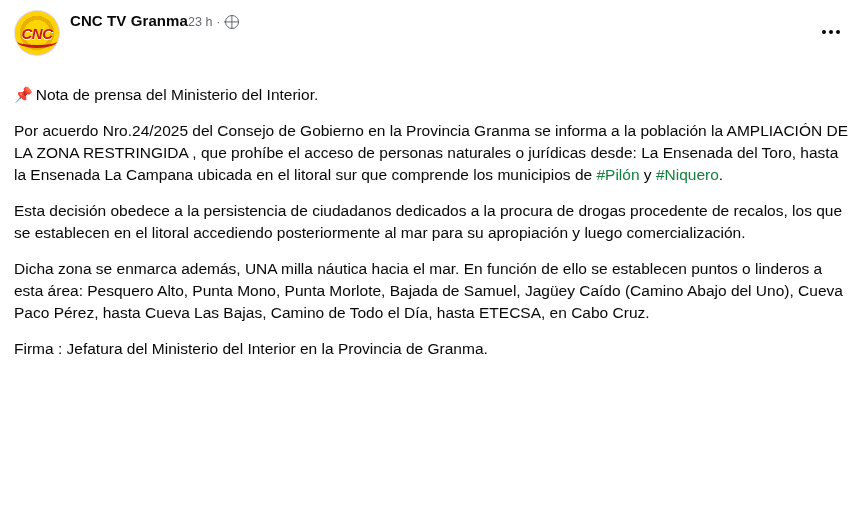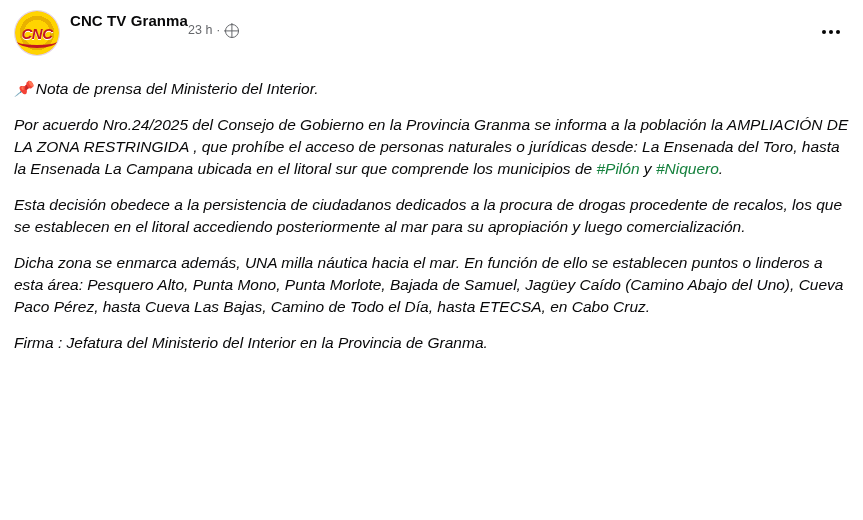--- a/index.html
+++ b/index.html
@@ -80,21 +80,21 @@
   .page-name {
     font-size: 15px;
     font-weight: bold;
     color: #080809;
     line-height: 19px;
     letter-spacing: 0.1px;
   }
   .meta-row {
     display: flex;
     align-items: center;
-    margin-top: 12px;
+    margin-top: 3px;
     font-size: 12.5px;
     color: #65676b;
     line-height: 15px;
   }
   .meta-sep {
     margin: 0 4px;
   }
   .globe-icon {
     display: inline-block;
     width: 12px;
@@ -139,25 +139,24 @@
   .more-button .dot {
     width: 4px;
     height: 4px;
     border-radius: 50%;
     background: #050505;
     margin: 0 1.7px;
   }
 
   
   .post-body {
-    margin-top: 18px;
+    margin-top: 24px;
     font-size: 15.5px;
     line-height: 22px;
     color: #080809;
-    font-style: italic;
   }
   .post-body p {
     margin: 0 0 14px 0;
   }
   .post-body p:last-child {
     margin-bottom: 0;
   }
   .pin-emoji {
     font-size: 15px;
     margin-right: 3px;

